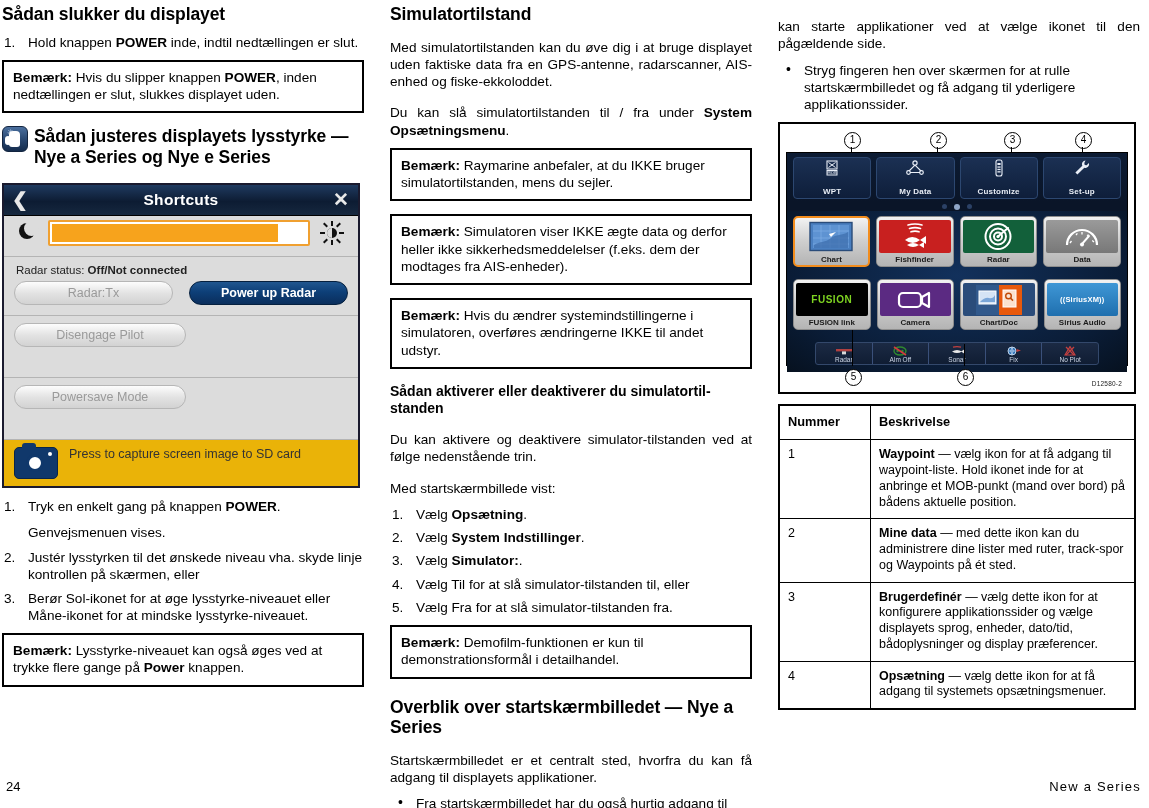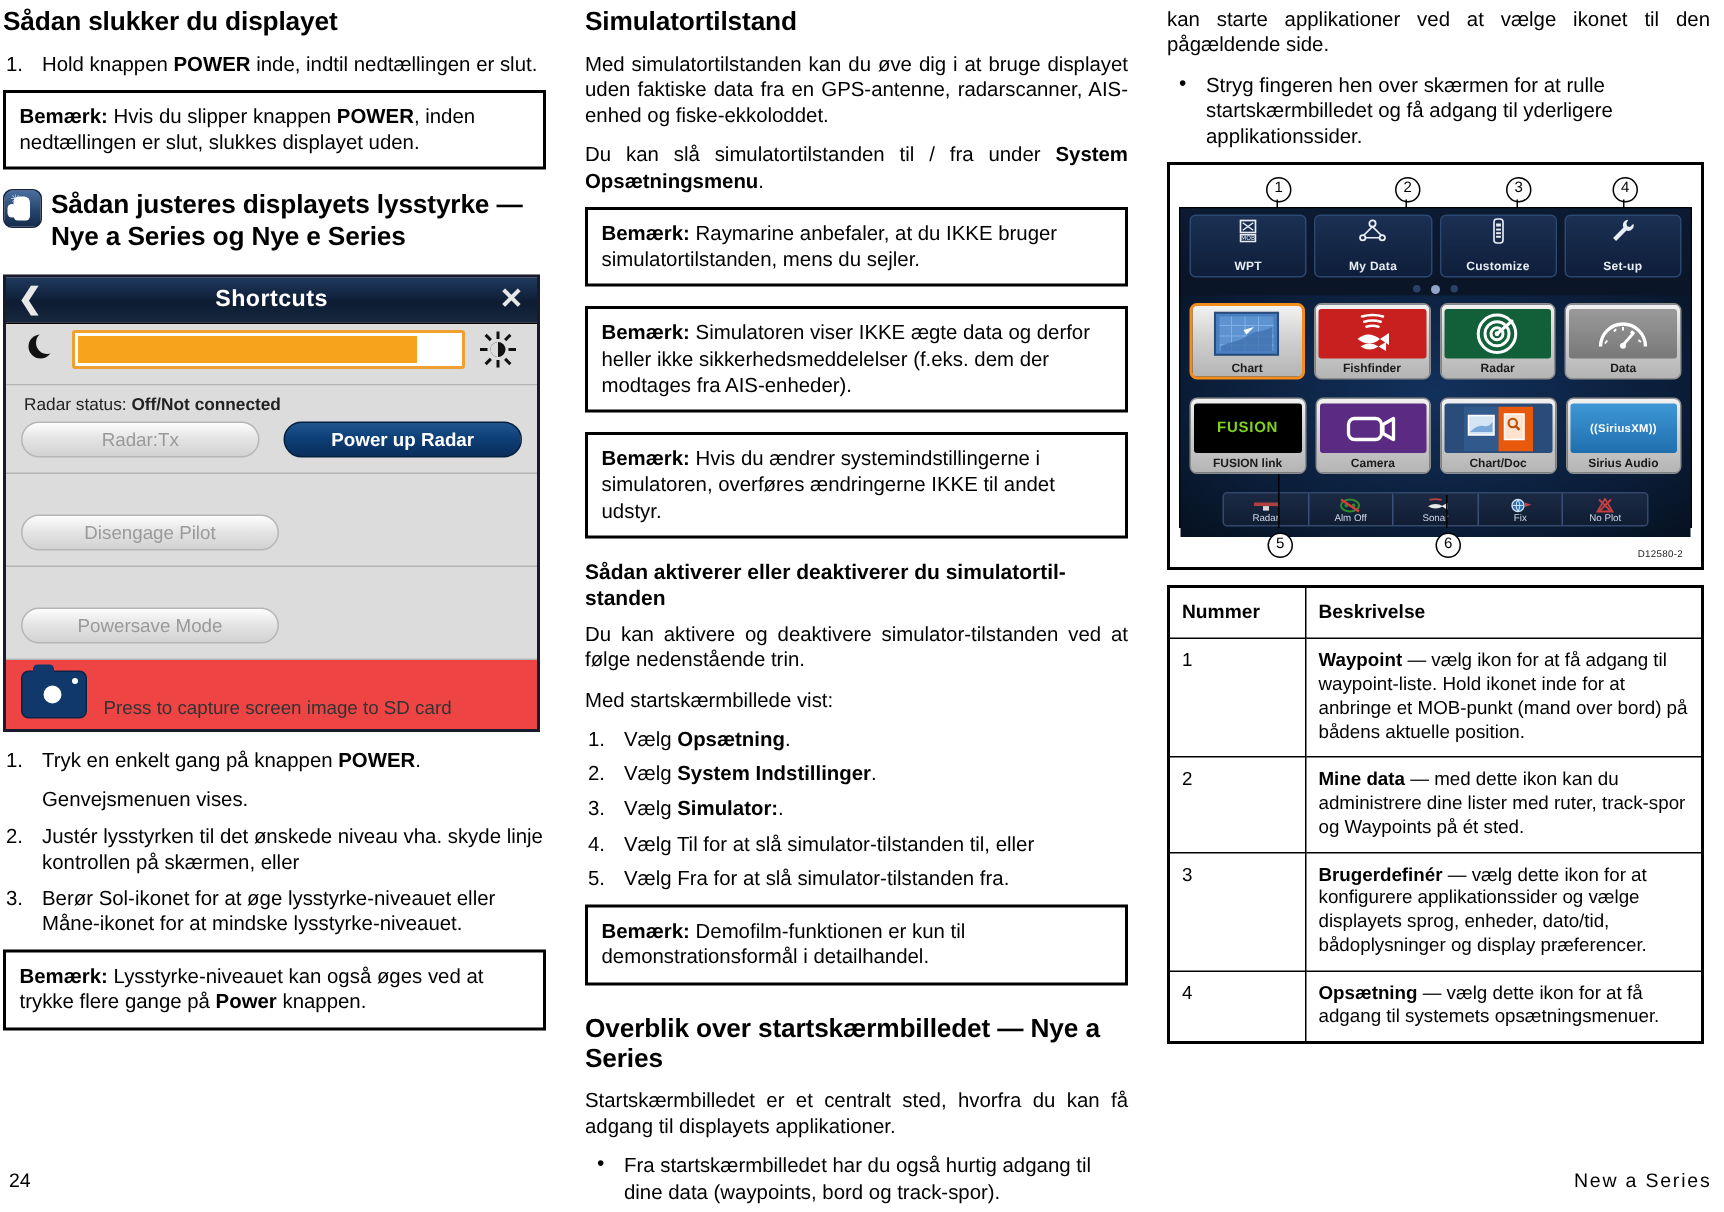--- a/index.html
+++ b/index.html
@@ -34,21 +34,21 @@
   }
   h2.sub{
     font-size:14px;
     font-weight:bold;
     line-height:1.22;
     margin:14px 0 7px 0;
   }
   p.body{
     font-size:13.6px;
     line-height:1.27;
-    margin:0 0 9px 0;
+    margin:14px 0 9px 0;
     text-align:justify;
   }
 
   ol.steps, ul.bullets{
     margin:0 0 9px 0;
     padding:0;
     list-style:none;
   }
   ol.steps > li, ul.bullets > li{
     font-size:13.6px;
@@ -148,24 +148,24 @@
     font-size:12.5px;box-sizing:border-box;
   }
   .btn.primary{
     background:linear-gradient(180deg,#20568f 0%, #0d3f78 45%, #0a2e5c 100%);
     color:#fff;font-weight:bold;border:1px solid #05203f;
   }
   .btn.ghost{
     background:linear-gradient(180deg,#fdfdfd 0%, #e3e3e3 50%, #d2d2d2 100%);
     color:#9a9a9a;border:1px solid #b6b6b6;
   }
-  .sc-row.tall{min-height:44px;display:flex;align-items:flex-end;}
+  .sc-row.tall{min-height:44px;display:flex;align-items:flex-start;}
   .btn.small{max-width:172px;}
   .sc-capture{
-    background:#ef4444;padding:7px 10px;display:flex;align-items:flex-end;gap:11px;
+    background:#eab308;padding:7px 10px;display:flex;align-items:flex-start;gap:11px;
   }
   .cam{
     width:42px;height:30px;background:#10386b;border-radius:5px;position:relative;flex:0 0 42px;
     border:1px solid #0a2549;
   }
   .cam:before{
     content:"";position:absolute;left:11px;top:6px;width:18px;height:18px;border-radius:50%;
     background:#fff;border:3px solid #10386b;box-sizing:border-box;
   }
   .cam:after{

